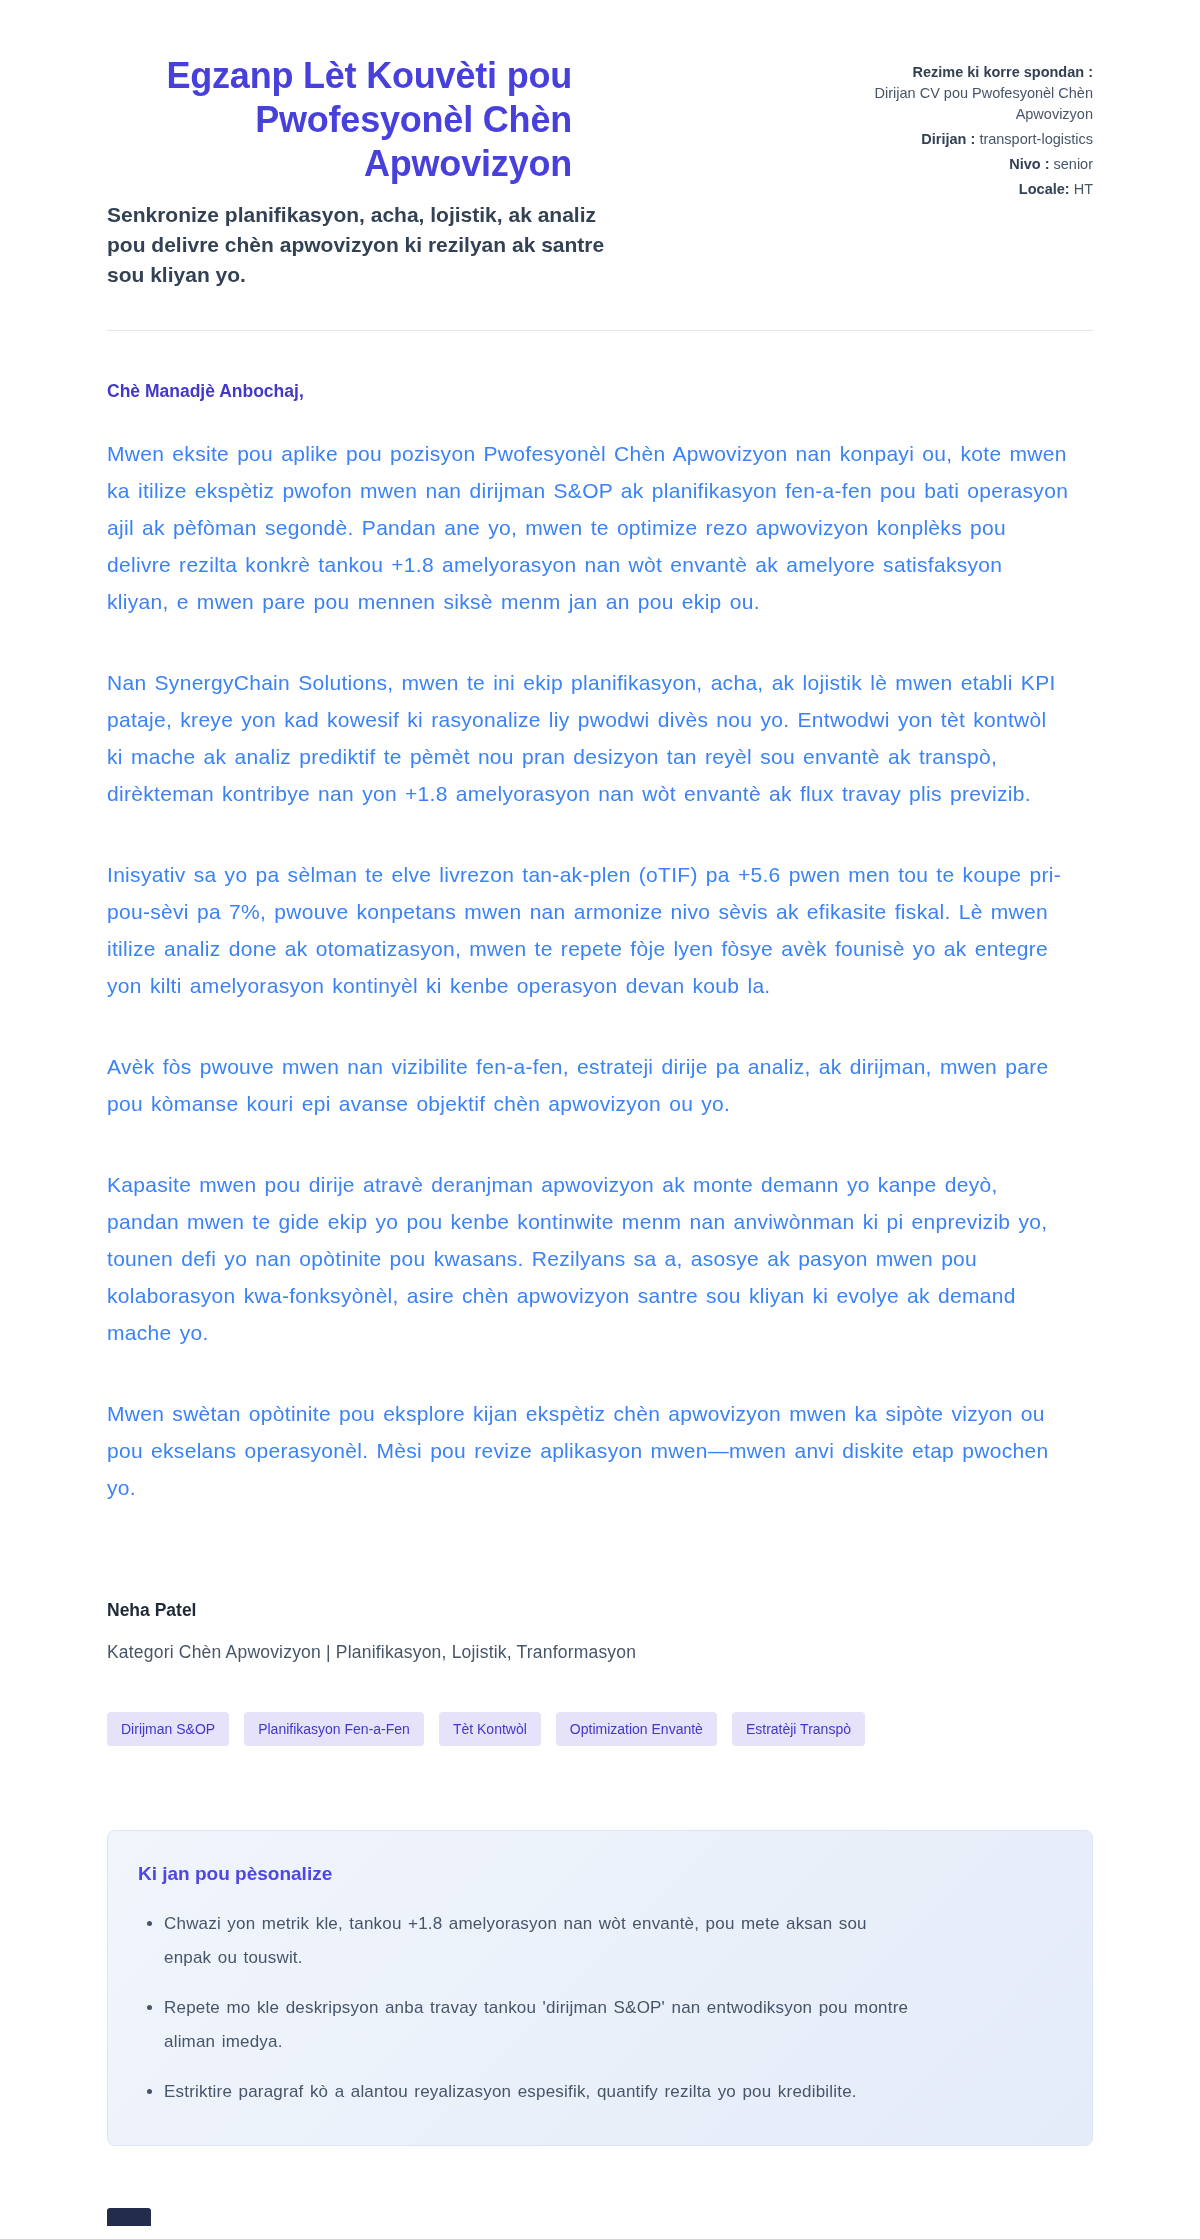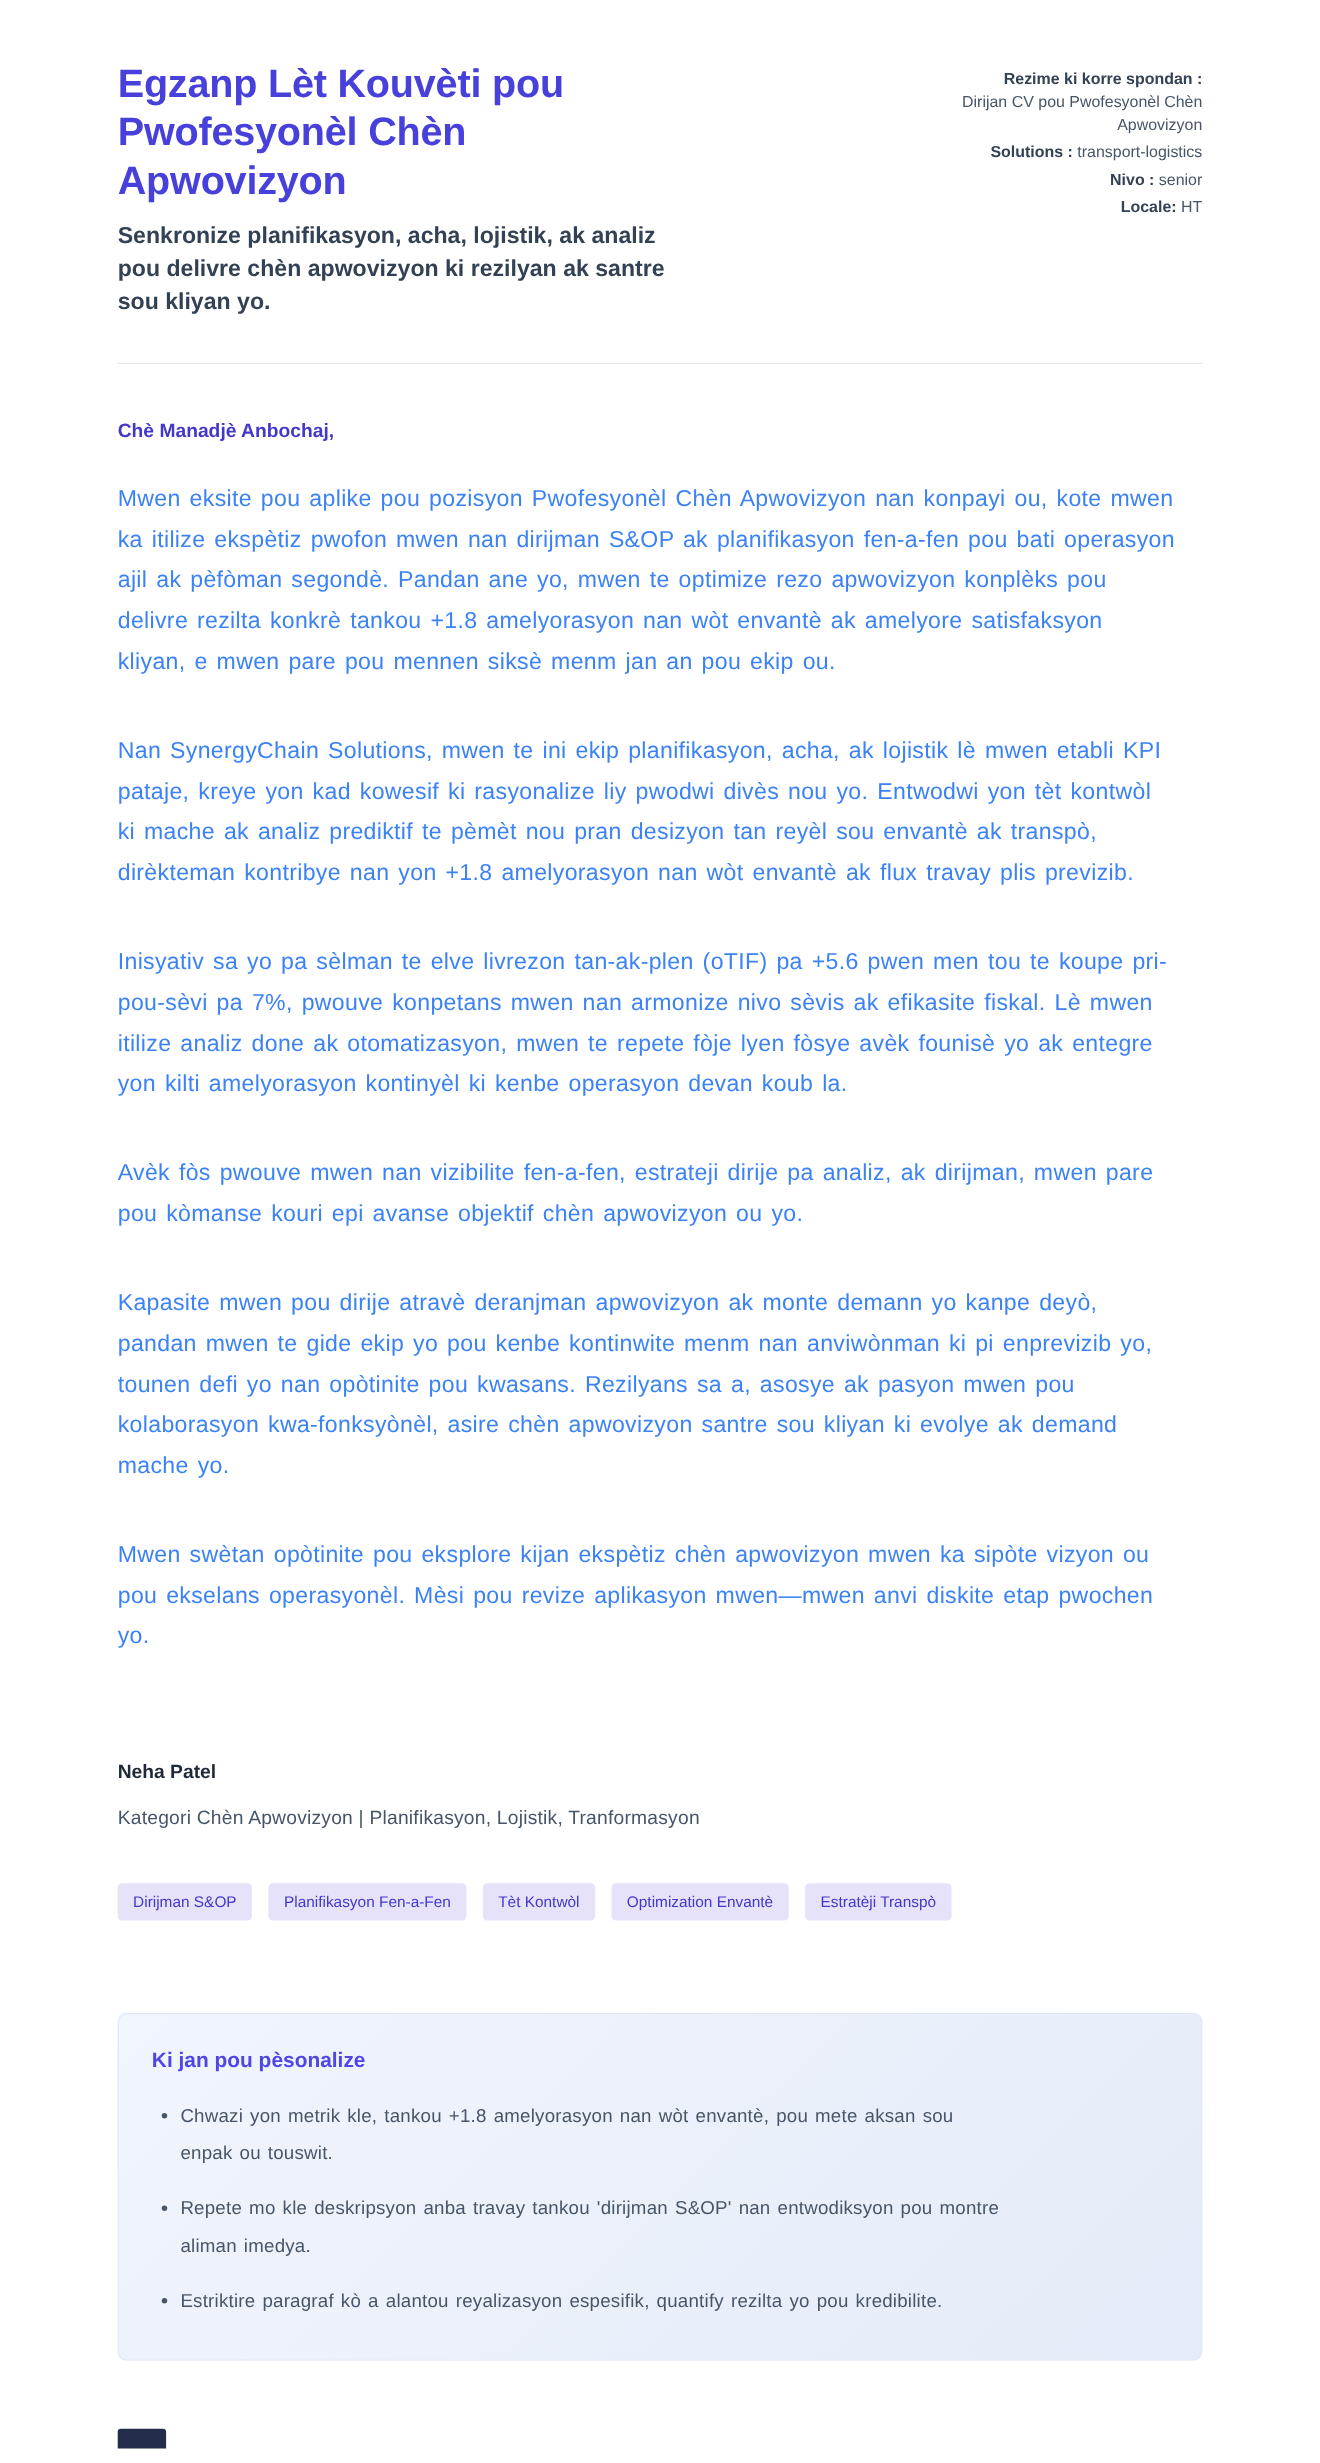--- a/index.html
+++ b/index.html
@@ -11,21 +11,21 @@
     color: #334155;
   }
   .container { width: 986px; margin: 0 auto; padding-top: 54px; }
 
   
   .letter-header { display: flex; justify-content: space-between; align-items: flex-start; }
   .header-left { flex: 1 1 auto; }
   h1.page-title {
     max-width: 465px;
     font-size: 36px; line-height: 44px; font-weight: 700;
-    color: #4840db; letter-spacing: -0.2px;
+    color: #4840db; letter-spacing: -0.2px; text-align: right;
   }
   .page-subtitle {
     max-width: 525px; margin-top: 14px;
     font-size: 21px; line-height: 30px; font-weight: 700;
     color: #334155;
   }
   .header-meta {
     width: 270px; flex: 0 0 auto; padding-top: 8px;
     text-align: right; font-size: 14.5px; line-height: 21px; color: #475569;
   }
@@ -110,21 +110,21 @@
     <div class="header-left">
       <h1 class="page-title">Egzanp Lèt Kouvèti pou Pwofesyonèl Chèn Apwovizyon</h1>
       <div class="page-subtitle">Senkronize planifikasyon, acha, lojistik, ak analiz pou delivre chèn apwovizyon ki rezilyan ak santre sou kliyan yo.</div>
     </div>
     <div class="header-meta">
       <div class="meta-row block">
         <span class="meta-label">Rezime ki korre spondan :</span>
         <span class="meta-value">Dirijan CV pou Pwofesyonèl Chèn Apwovizyon</span>
       </div>
       <div class="meta-row">
-        <span class="meta-label">Solutions :</span>
+        <span class="meta-label">Dirijan :</span>
         <span class="meta-value">transport-logistics</span>
       </div>
       <div class="meta-row">
         <span class="meta-label">Nivo :</span>
         <span class="meta-value">senior</span>
       </div>
       <div class="meta-row">
         <span class="meta-label">Locale:</span>
         <span class="meta-value">HT</span>
       </div>

